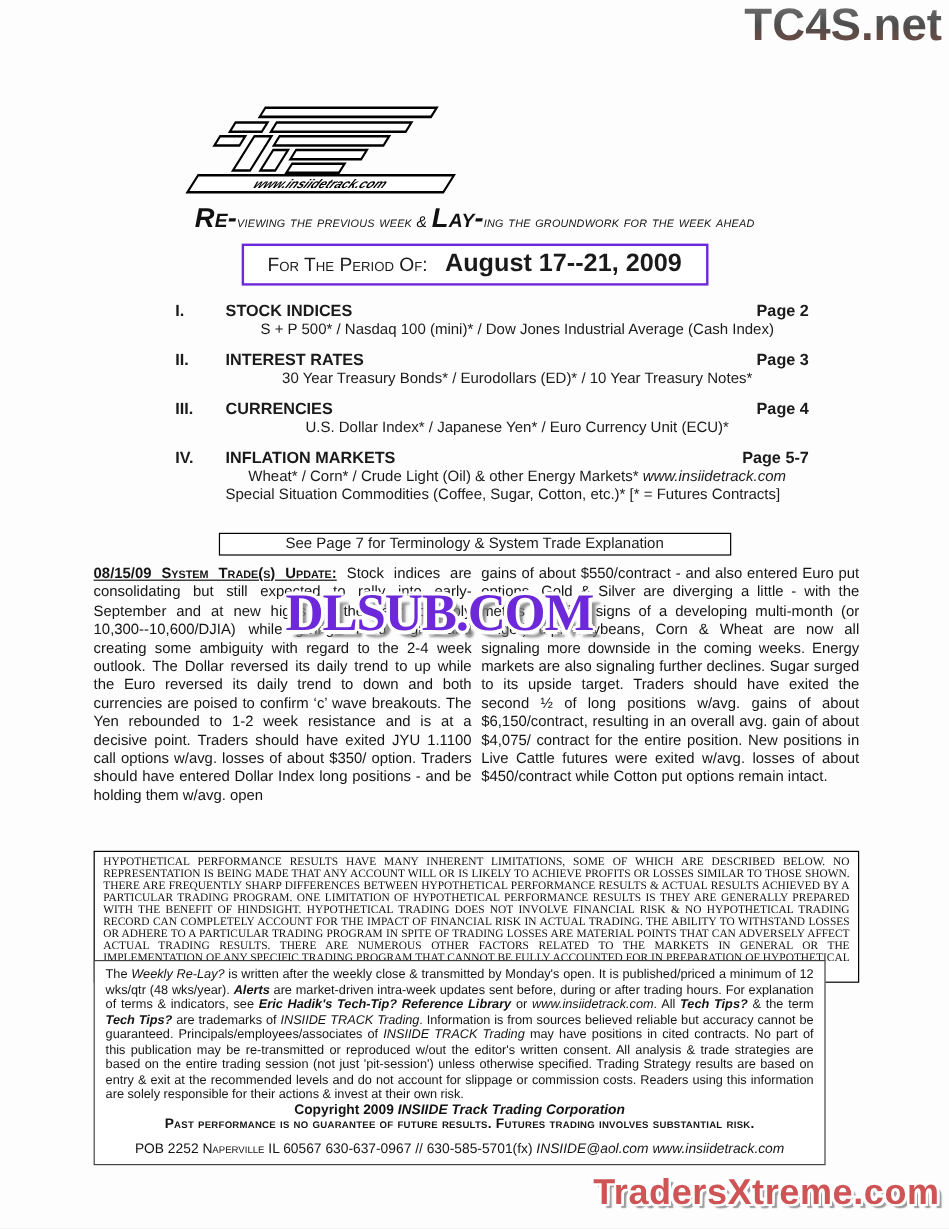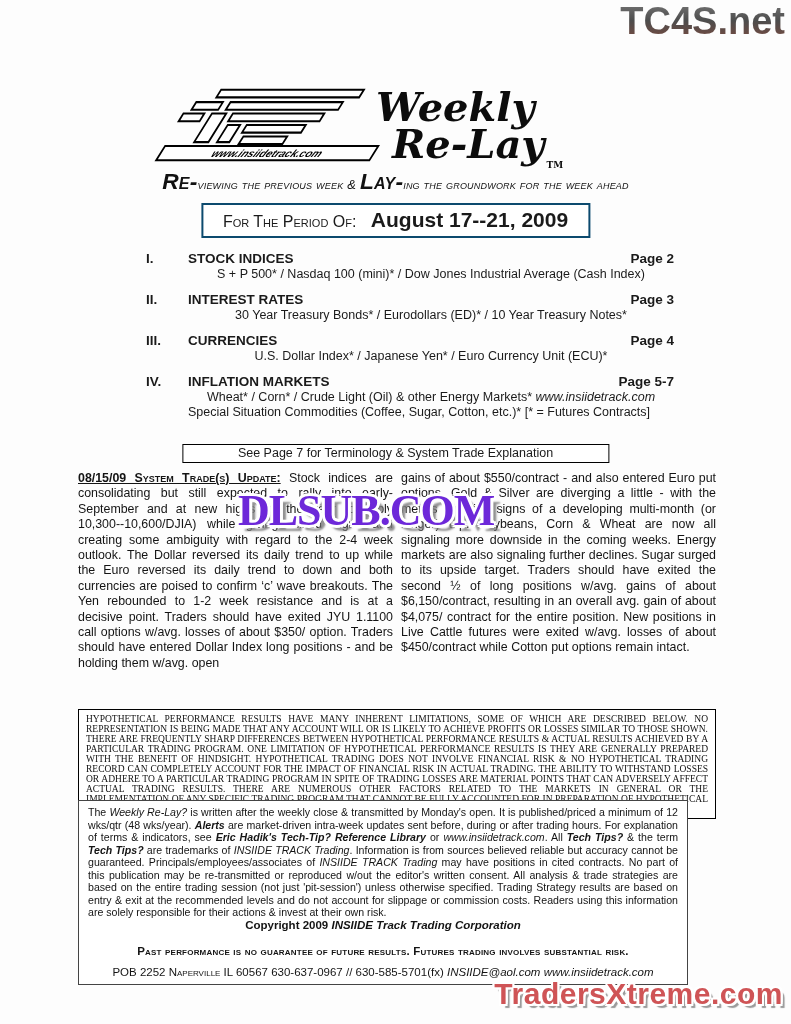--- a/index.html
+++ b/index.html
@@ -35,21 +35,21 @@
   .wordmark .line2 { padding-left:16px; }
   .tm { font-size:9px; font-style:normal; vertical-align:baseline; position:relative; top:10px; left:2px; }
 
   .tagline {
     position:absolute; top:168px; left:0; width:100%; text-align:center;
     font-style:italic; font-variant:small-caps; font-size:13px; letter-spacing:.2px; color:#111;
   }
 
   .period-box {
     position:absolute; top:203px; left:50%; transform:translateX(-50%);
-    border:2px solid #0c4a6e; background:#fff; padding:3px 20px 4px 20px; white-space:nowrap;
+    border:2px solid #6d28d9; background:#fff; padding:3px 20px 4px 20px; white-space:nowrap;
   }
   .period-label { font-variant:small-caps; font-size:16px; }
   .period-value { font-size:21px; font-weight:700; margin-left:10px; }
 
   
   .toc { position:absolute; top:251px; left:146px; width:528px; }
   .toc-row { margin-bottom:11px; }
   .toc-head { display:flex; font-size:13.5px; font-weight:700; }
   .toc-num { width:42px; }
   .toc-title { flex:1; }
@@ -87,21 +87,21 @@
   }
 
   
   .pubbox {
     position:absolute; top:800px; left:78px; width:610px;
     border:1px solid #444; background:#fff; padding:5px 9px 6px 9px;
     font-size:10.6px; line-height:12.5px; color:#141414;
   }
   .pub-para { text-align:justify; }
   .copyright-line { text-align:center; font-weight:700; font-size:11.5px; margin-top:0; }
-  .pastperf-line { text-align:center; font-weight:700; font-variant:small-caps; font-size:11.5px; margin-top:14px; letter-spacing:.2px; }
+  .pastperf-line { text-align:center; font-weight:700; font-variant:small-caps; font-size:11.5px; margin-top:0; letter-spacing:.2px; }
   .contact-line { text-align:center; font-size:11.5px; margin-top:8px; }
 
   
   .txtreme {
     position:absolute; top:977px; right:8px;
     font-size:30px; font-weight:700; letter-spacing:.5px;
     color:#cf5456; cursor:pointer;
     text-shadow:
       -2px -2px 0 #fff, 2px -2px 0 #fff, -2px 2px 0 #fff, 2px 2px 0 #fff,
       0 -2px 0 #fff, 0 2px 0 #fff, -2px 0 0 #fff, 2px 0 0 #fff,
@@ -126,24 +126,20 @@
         <rect x="58" y="28" width="96" height="8"></rect>
         <rect x="60" y="40" width="13" height="18"></rect>
         <rect x="80" y="40" width="62" height="8"></rect>
         <rect x="84" y="52" width="46" height="8"></rect>
       </g>
       <g transform="translate(55,0) skewX(-32)">
         <rect x="8" y="62" width="224" height="15" fill="#ffffff" stroke="#000000" stroke-width="2.2"></rect>
         <text x="120" y="73.5" text-anchor="middle" font-size="11" font-weight="bold" font-style="italic" fill="#000000">www.insiidetrack.com</text>
       </g>
     </svg>
-    <div class="wordmark">
-      <div>Weekly</div>
-      <div class="line2"><span>Re-Lay</span><span class="tm">TM</span></div>
-    </div>
   </div>
 
   <div class="tagline"><span class="lead">Re-</span><span>viewing the previous week &amp; </span><span class="lead">Lay-</span><span>ing the groundwork for the week ahead</span></div>
 
   <div class="period-box">
     <span class="period-label">For The Period Of:</span>
     <span class="period-value">August 17--21, 2009</span>
   </div>
 
   <div class="toc">

